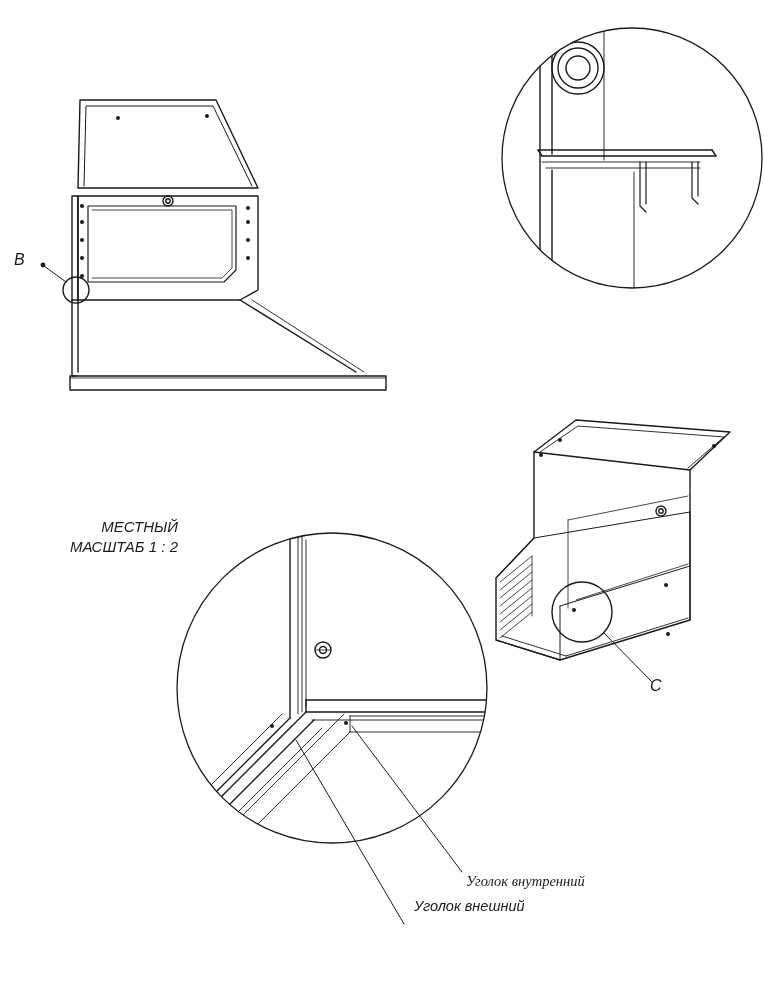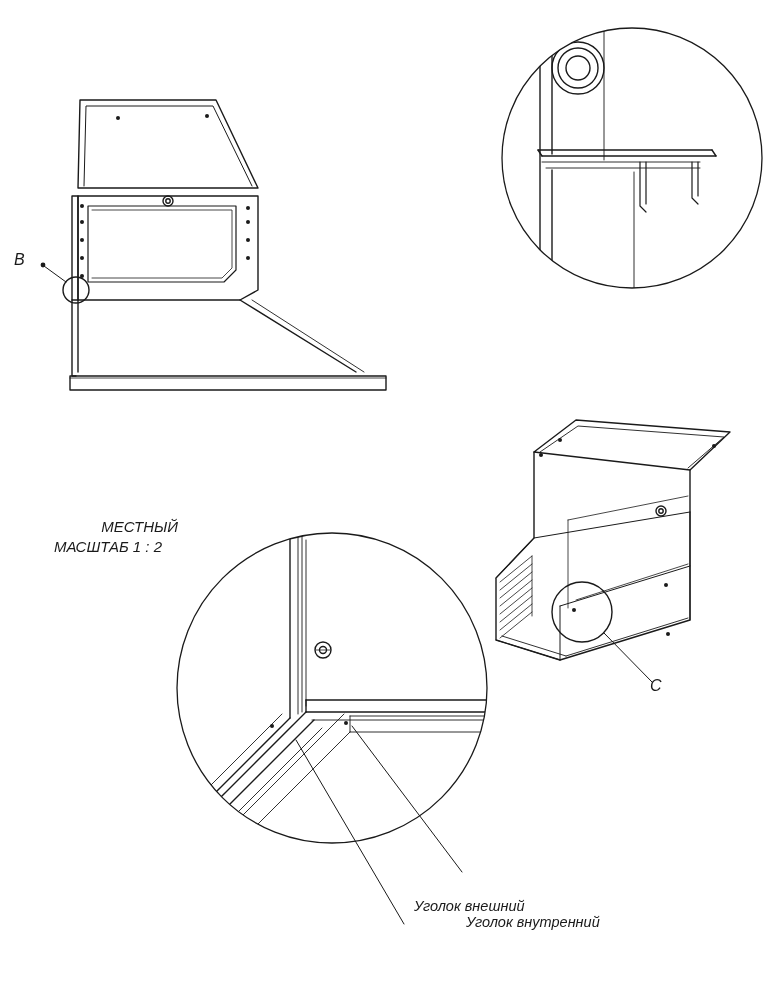--- a/index.html
+++ b/index.html
@@ -214,19 +214,19 @@
       </g>
 
     </g>
   </svg>
 
   <div class="lbl lbl-callout" style="left:14px; top:250px;">B</div>
 
   <div class="lbl lbl-callout" style="left:650px; top:676px;">C</div>
 
   <div class="lbl lbl-scale" style="left:38px; top:518px; width:140px;">МЕСТНЫЙ</div>
-  <div class="lbl lbl-scale" style="left:38px; top:538px; width:140px;text-align:center;">МАСШТАБ 1 : 2</div>
-
-  <div class="lbl lbl-part" style="left:466px; top:913px;">Уголок внутренний</div>
+  <div class="lbl lbl-scale" style="left:38px; top:538px; width:140px;">МАСШТАБ 1 : 2</div>
+
+  <div class="lbl lbl-part" style="left:466px; top:872px;font-family:Liberation Serif, serif;">Уголок внутренний</div>
 
   <div class="lbl lbl-part" style="left:414px; top:897px;">Уголок внешний</div>
 
 </div>
 
 </body></html>

